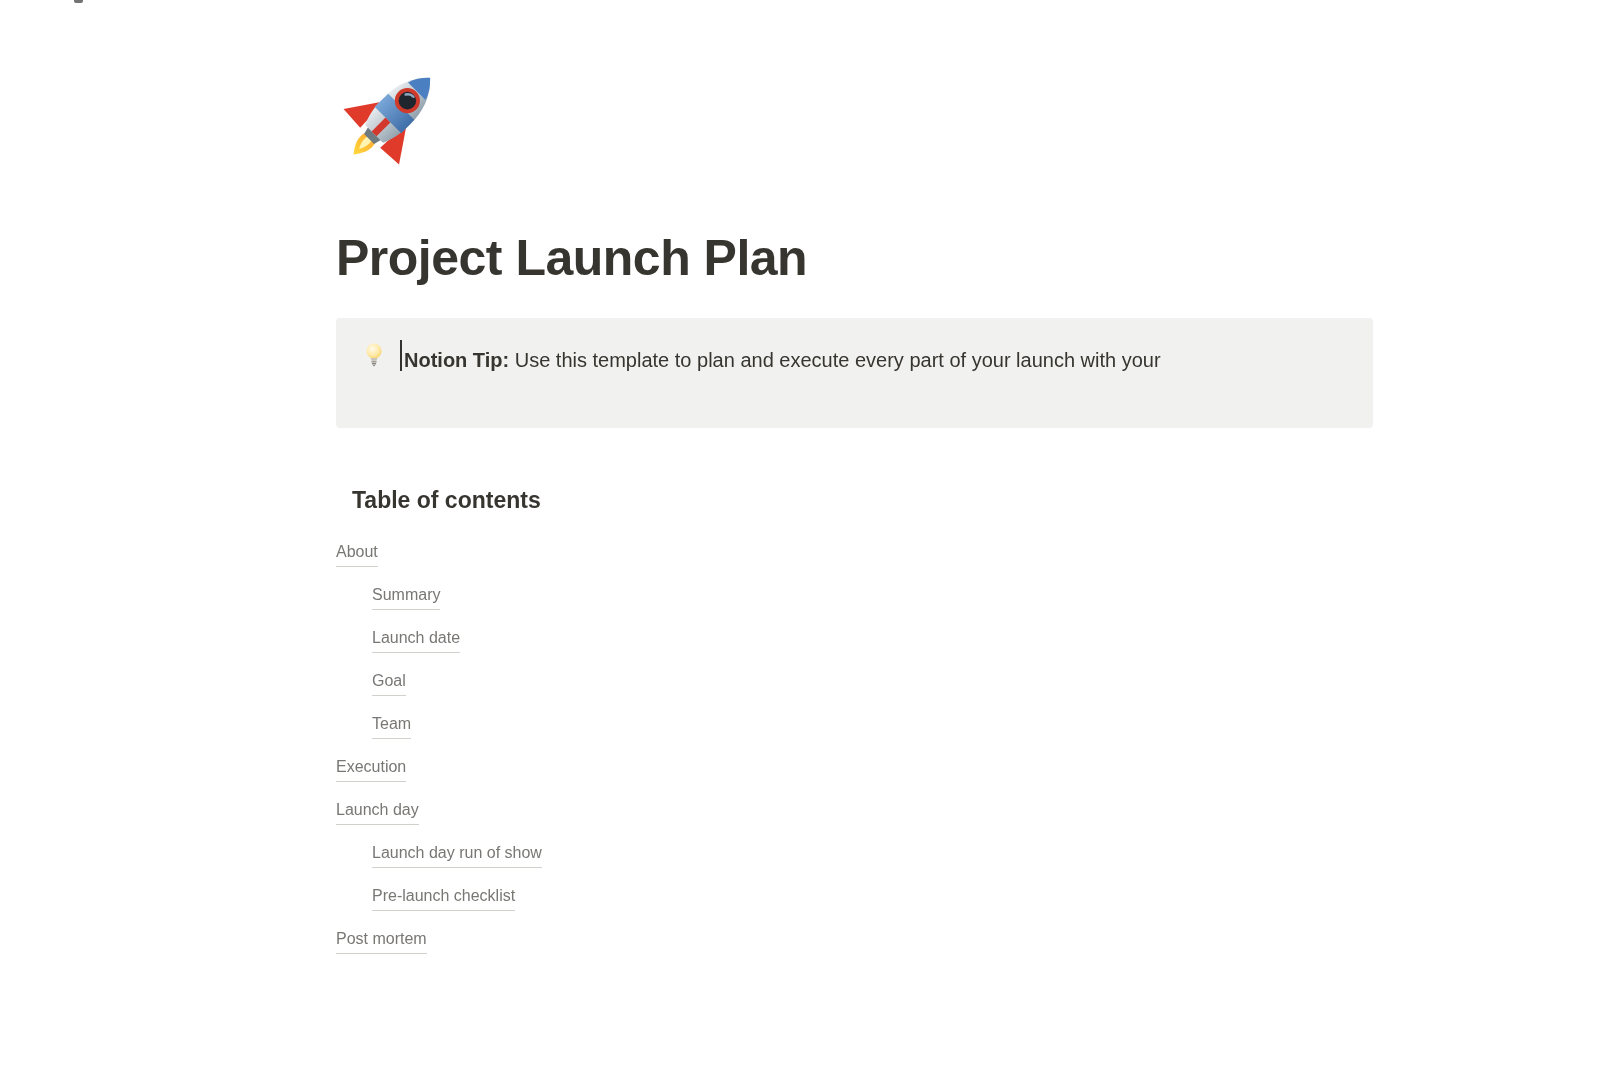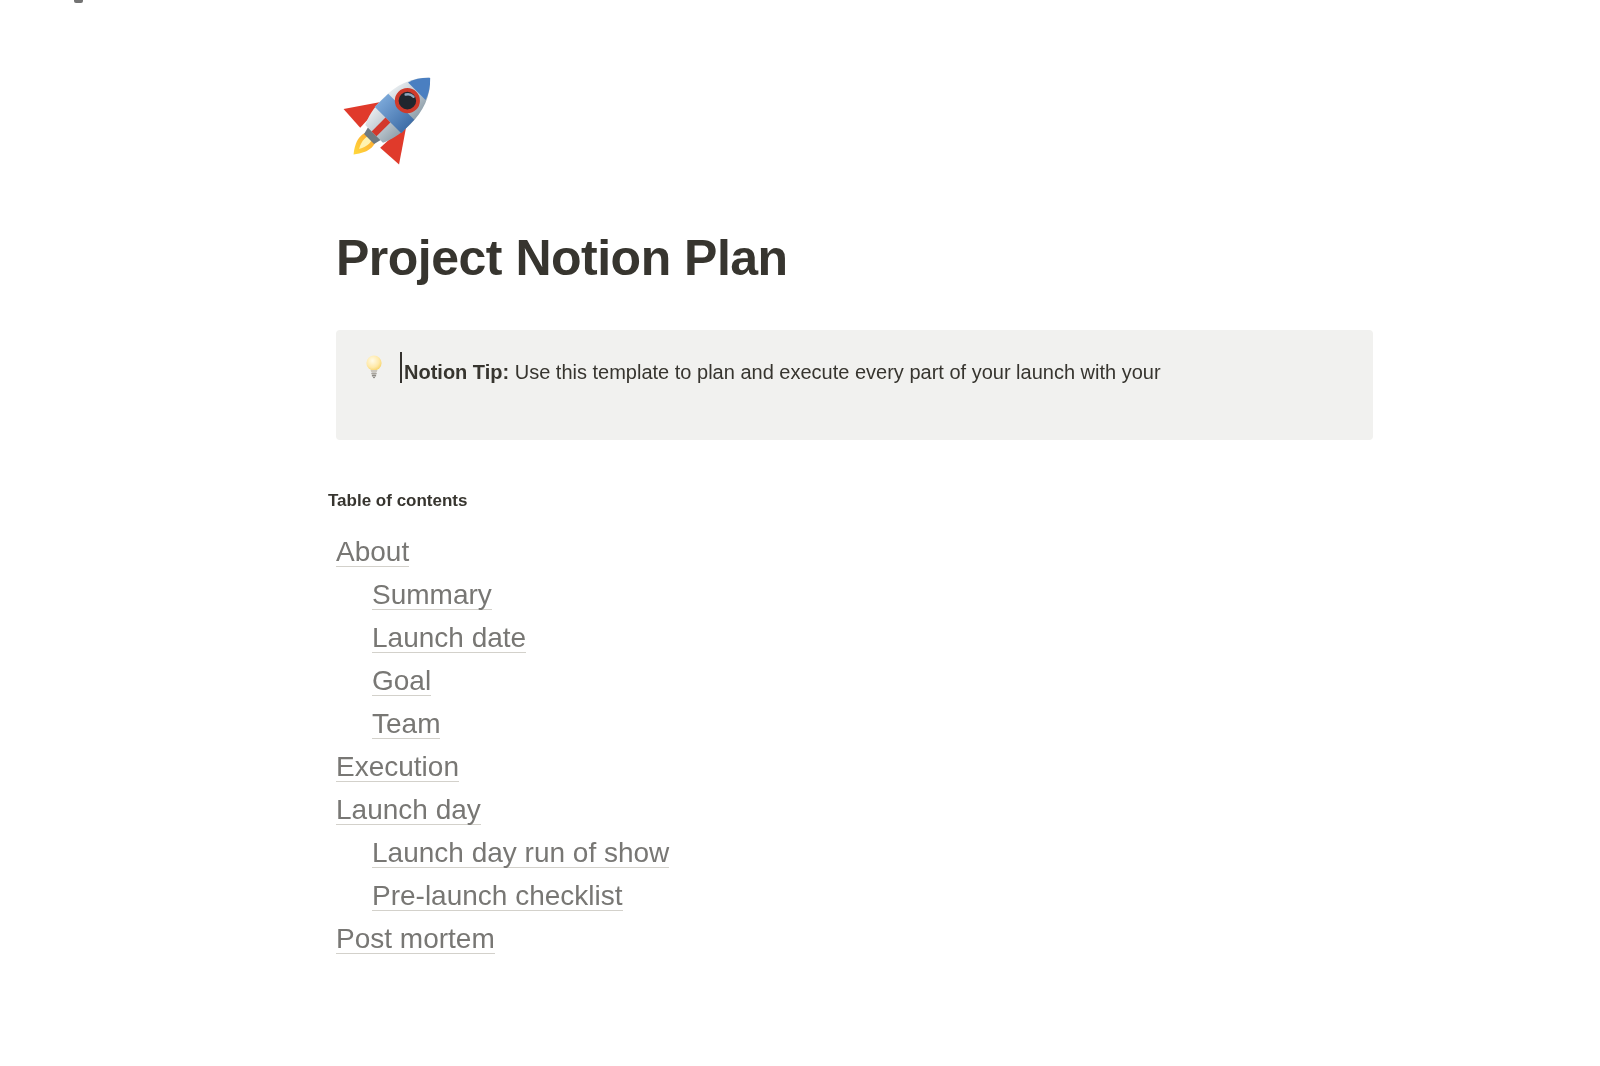--- a/index.html
+++ b/index.html
@@ -24,51 +24,51 @@
   .page-icon svg{width:100%;height:100%;display:block;}
 
   h1.title{
     position:absolute;left:336px;top:228px;
     font-size:50px;line-height:60px;font-weight:700;
     letter-spacing:-0.5px;color:var(--text);cursor:text;
   }
 
   .callout{
     position:absolute;left:336px;top:318px;width:1037px;height:110px;
-    background:var(--callout-bg);border-radius:4px;cursor:text;margin-top:12px;
+    background:var(--callout-bg);border-radius:4px;cursor:text;
   }
   .callout-icon{
     position:absolute;left:25px;top:23px;width:26px;height:28px;
   }
   .callout-icon svg{width:100%;height:100%;display:block;}
   .caret{
     position:absolute;left:64px;top:22px;width:2px;height:31px;
     background:#34322e;
   }
   .callout-text{
     position:absolute;left:68px;top:25px;width:950px;
     font-size:20px;line-height:34px;color:var(--text);
   }
   .callout-text .line{display:block;}
   .callout-text b{font-weight:700;}
 
   h3.toc-heading{
-    position:absolute;left:328px;top:487px;
-    font-size:17px;line-height:27px;font-weight:700;color:var(--text);cursor:text;
+    position:absolute;left:352px;top:487px;
+    font-size:23px;line-height:27px;font-weight:700;color:var(--text);cursor:text;
   }
 
   .toc{
     position:absolute;left:336px;top:532px;width:1037px;
   }
   .toc-item{
     height:43px;display:flex;align-items:center;cursor:pointer;
   }
   .toc-item.lvl1{padding-left:36px;}
   .toc-link{
-    font-size:28px;color:var(--link);
+    font-size:16px;color:var(--link);
     border-bottom:1px solid var(--underline);
     padding-bottom:3px;line-height:22px;
   }
 </style>
 </head>
 <body>
 
 <div class="artifact"></div>
 
 <div class="page-icon">
@@ -98,21 +98,21 @@
       <path d="M24.3 29 L47.7 29 L48 41 L24 41 Z" fill="url(#blueGrad)"></path>
       <path d="M36 3 C32 6.8 29.6 10.5 28.1 15 L43.9 15 C42.4 10.5 40 6.8 36 3 Z" fill="#4a7fc1"></path>
       <rect x="33.8" y="41" width="4.4" height="12.5" fill="#d3382c"></rect>
       <circle cx="36" cy="23.5" r="8" fill="#cf3a2b"></circle>
       <circle cx="36" cy="23.5" r="5.6" fill="#20262e"></circle>
       <path d="M32.5 21.5 a4.8 4.8 0 0 1 4.5 -2.5" stroke="#8fa6bd" stroke-width="1.6" fill="none" stroke-linecap="round"></path>
     </g>
   </svg>
 </div>
 
-<h1 class="title">Project Notion Plan</h1>
+<h1 class="title">Project Launch Plan</h1>
 
 <div class="callout">
   <div class="callout-icon">
     <svg viewBox="0 0 26 28" aria-hidden="true">
       <defs>
         <radialGradient id="bulbGrad" cx="0.4" cy="0.35" r="0.8">
           <stop offset="0" stop-color="#fffbe8"></stop>
           <stop offset="0.55" stop-color="#ffe9a8"></stop>
           <stop offset="1" stop-color="#f2c94c"></stop>
         </radialGradient>

